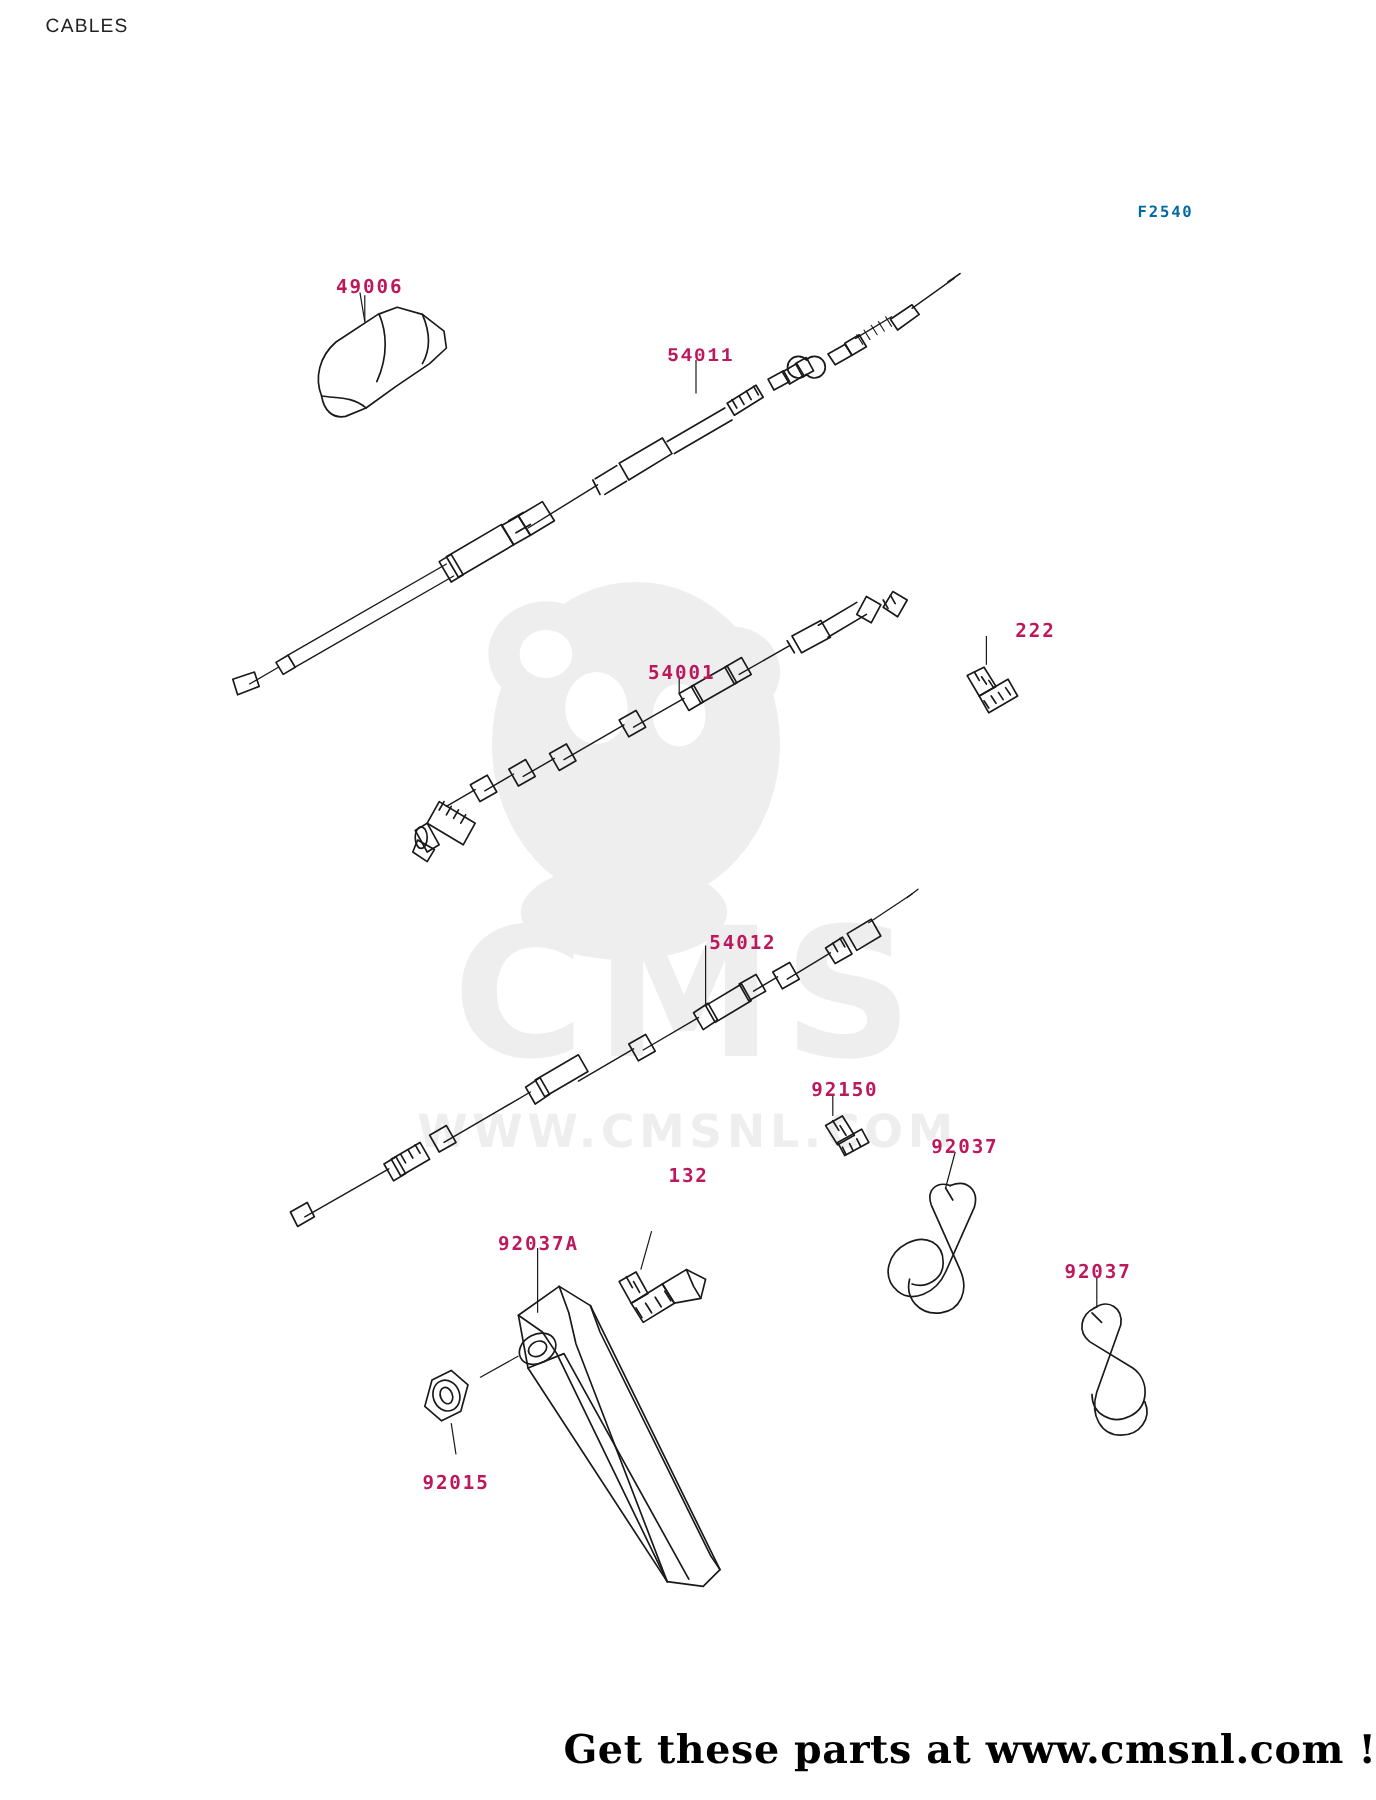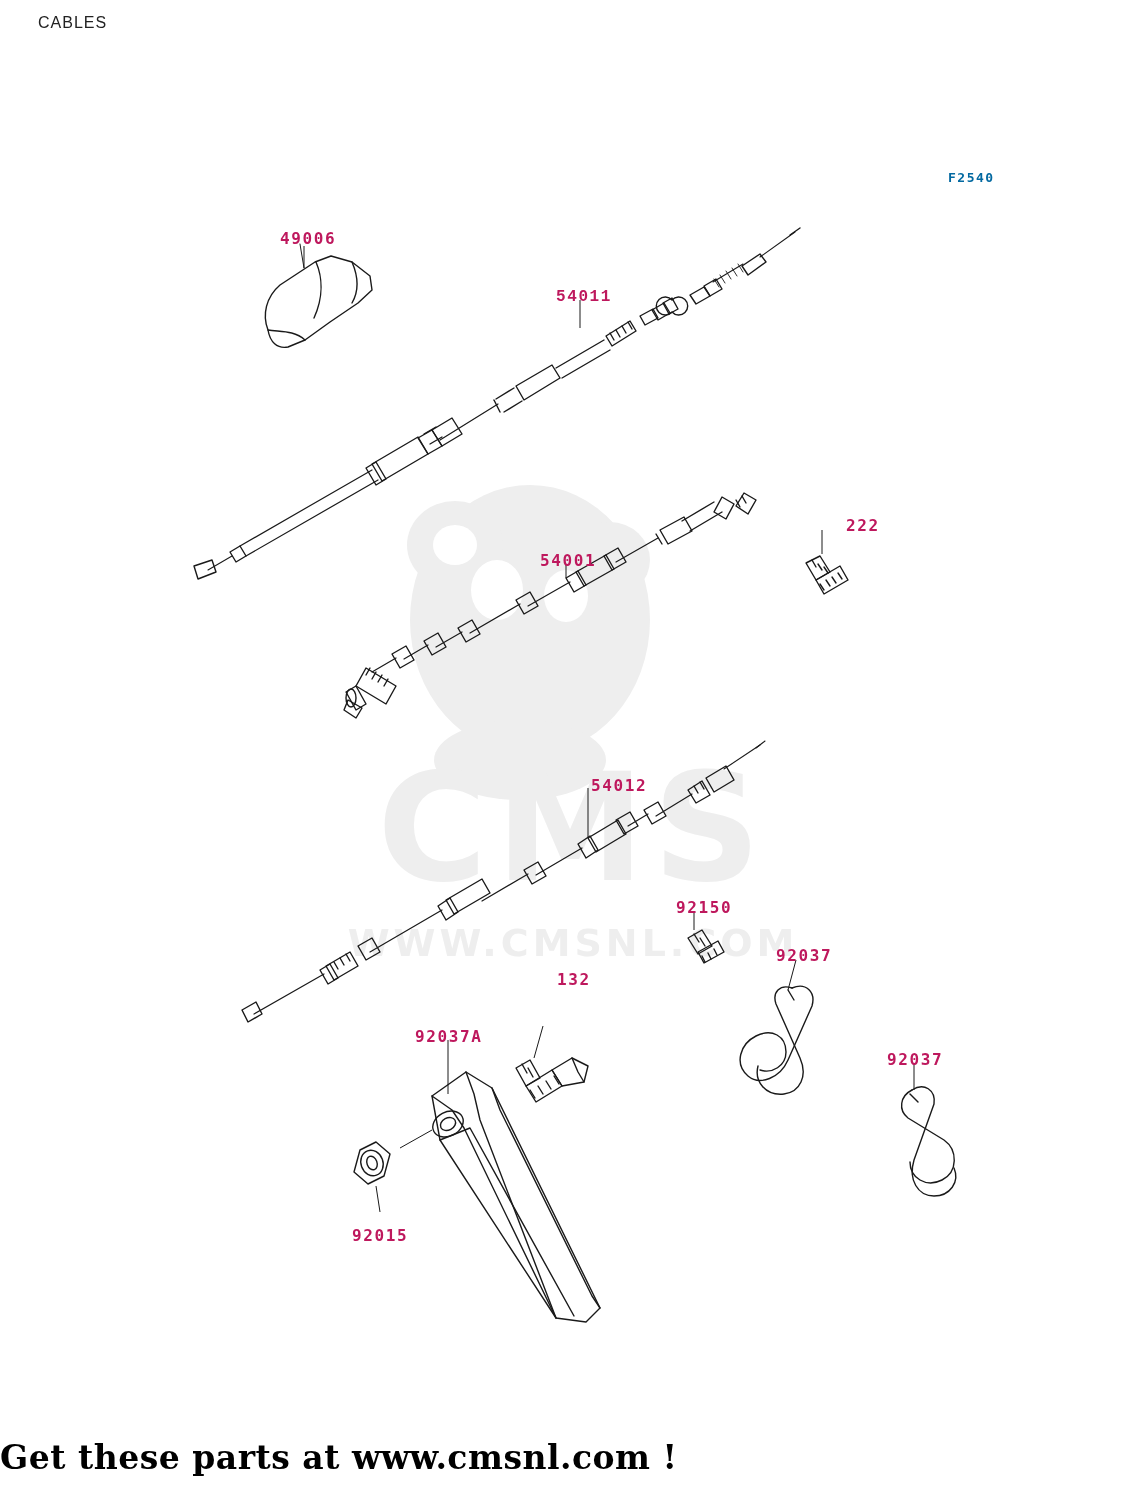--- a/index.html
+++ b/index.html
@@ -31,21 +31,21 @@
     font-weight: bold;
     letter-spacing: 1.5px;
     color: #0369a1;
     font-family: "DejaVu Sans Mono", monospace;
   }
   #footer-cta {
     position: absolute;
     left: 0;
     top: 1438px;
     width: 1147px;
-    text-align: left;
+    text-align: right;
     font-size: 33px;
     font-weight: bold;
     color: #000;
     font-family: "DejaVu Serif", serif;
     letter-spacing: 0.5px;
   }
   .callout {
     position: absolute;
     font-size: 16px;
     font-weight: bold;

